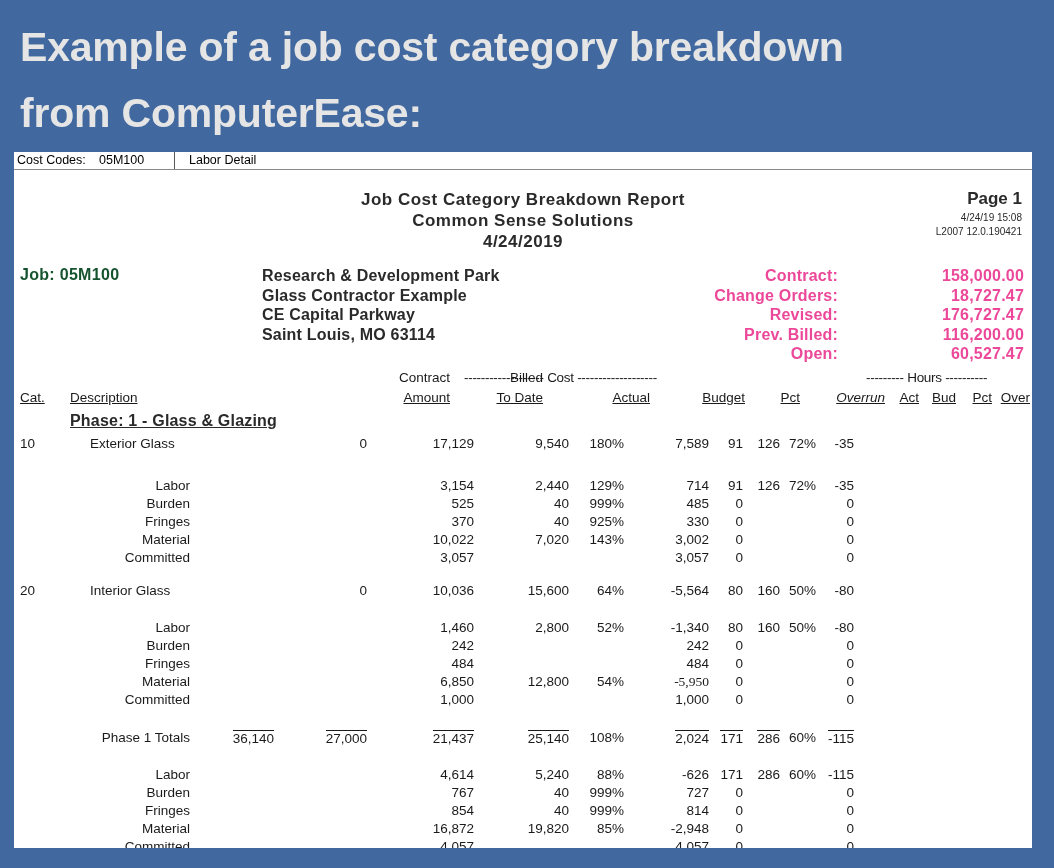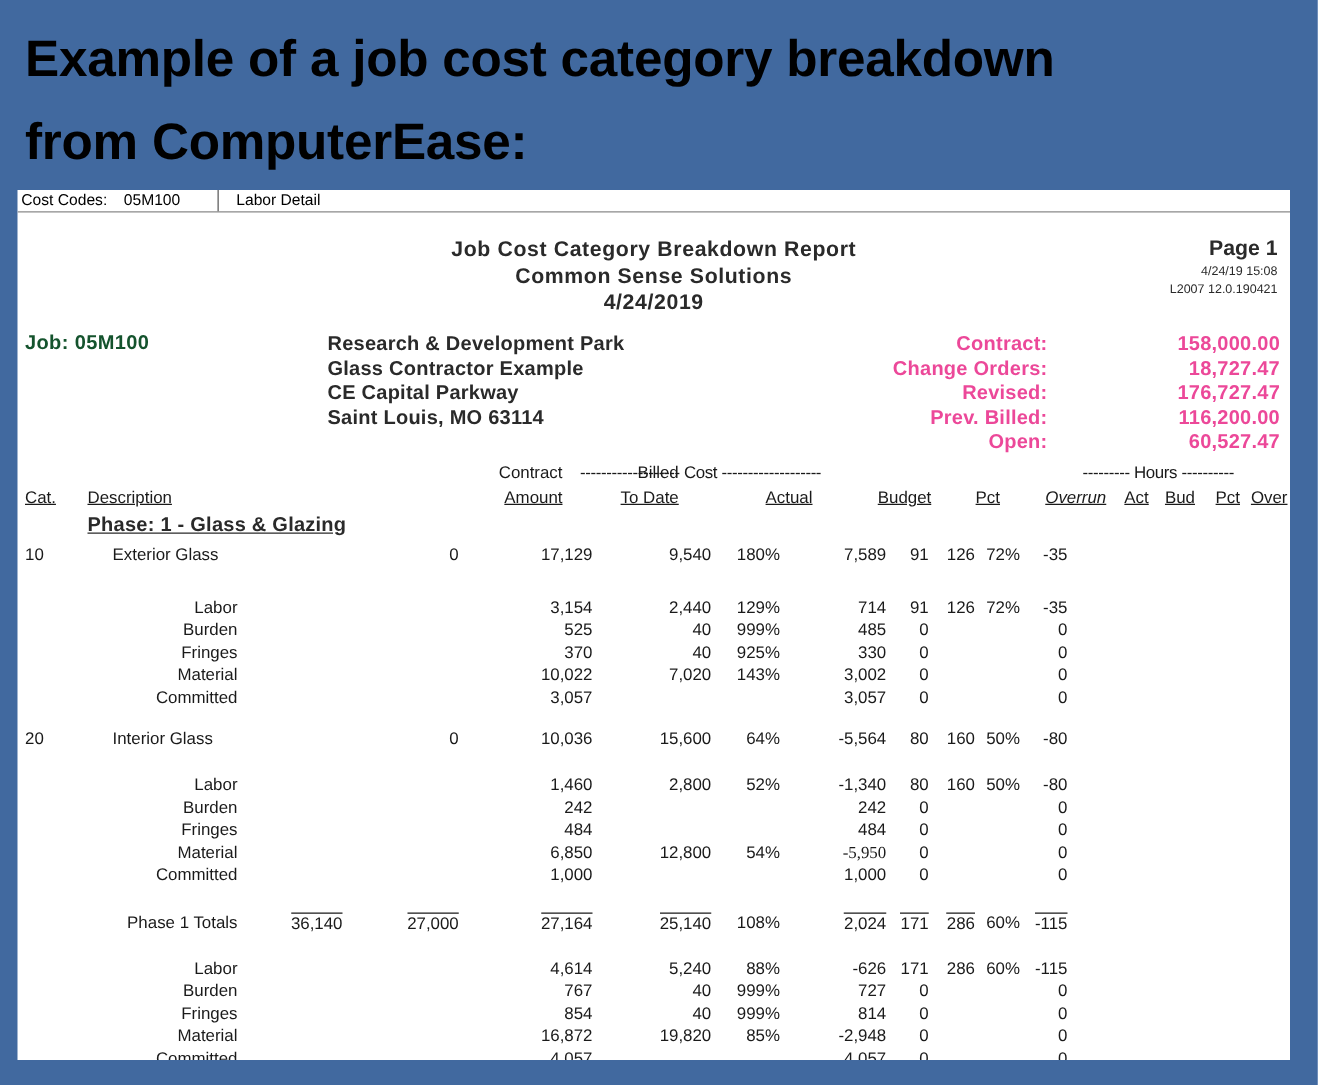--- a/index.html
+++ b/index.html
@@ -18,21 +18,21 @@
     width: 1054px;
     height: 868px;
     background: #41699F;
   }
   
   .title {
     position: absolute;
     left: 20px;
     top: 14px;
     width: 1014px;
-    color: #000000;
+    color: #e5e5e5;
     font-size: 41px;
     font-weight: bold;
     line-height: 1.62;
     letter-spacing: -0.2px;
     font-family: "Liberation Sans", sans-serif;
   }
   .title-line { display: block; }
 
   
   .report {
@@ -380,21 +380,21 @@
             <span class="cell r" style="right: 666px;">Committed</span>
             <span class="cell r" style="right: 382px;">1,000</span>
             <span class="cell r" style="right: 147px;">1,000</span>
             <span class="cell r" style="right: 113px;">0</span>
             <span class="cell r" style="right: 2px;">0</span>
           </div>
           <div class="row" style="top: 560px;">
             <span class="cell r" style="right: 666px;">Phase 1 Totals</span>
             <span class="cell r ov" style="right: 582px;">36,140</span>
             <span class="cell r ov" style="right: 489px;">27,000</span>
-            <span class="cell r ov" style="right: 382px;">27,164</span>
+            <span class="cell r ov" style="right: 382px;">21,437</span>
             <span class="cell r ov" style="right: 287px;">25,140</span>
             <span class="cell r" style="right: 232px;">108%</span>
             <span class="cell r ov" style="right: 147px;">2,024</span>
             <span class="cell r ov" style="right: 113px;">171</span>
             <span class="cell r ov" style="right: 76px;">286</span>
             <span class="cell r" style="right: 40px;">60%</span>
             <span class="cell r ov" style="right: 2px;">-115</span>
           </div>
           <div class="row" style="top: 597px;">
             <span class="cell r" style="right: 666px;">Labor</span>

